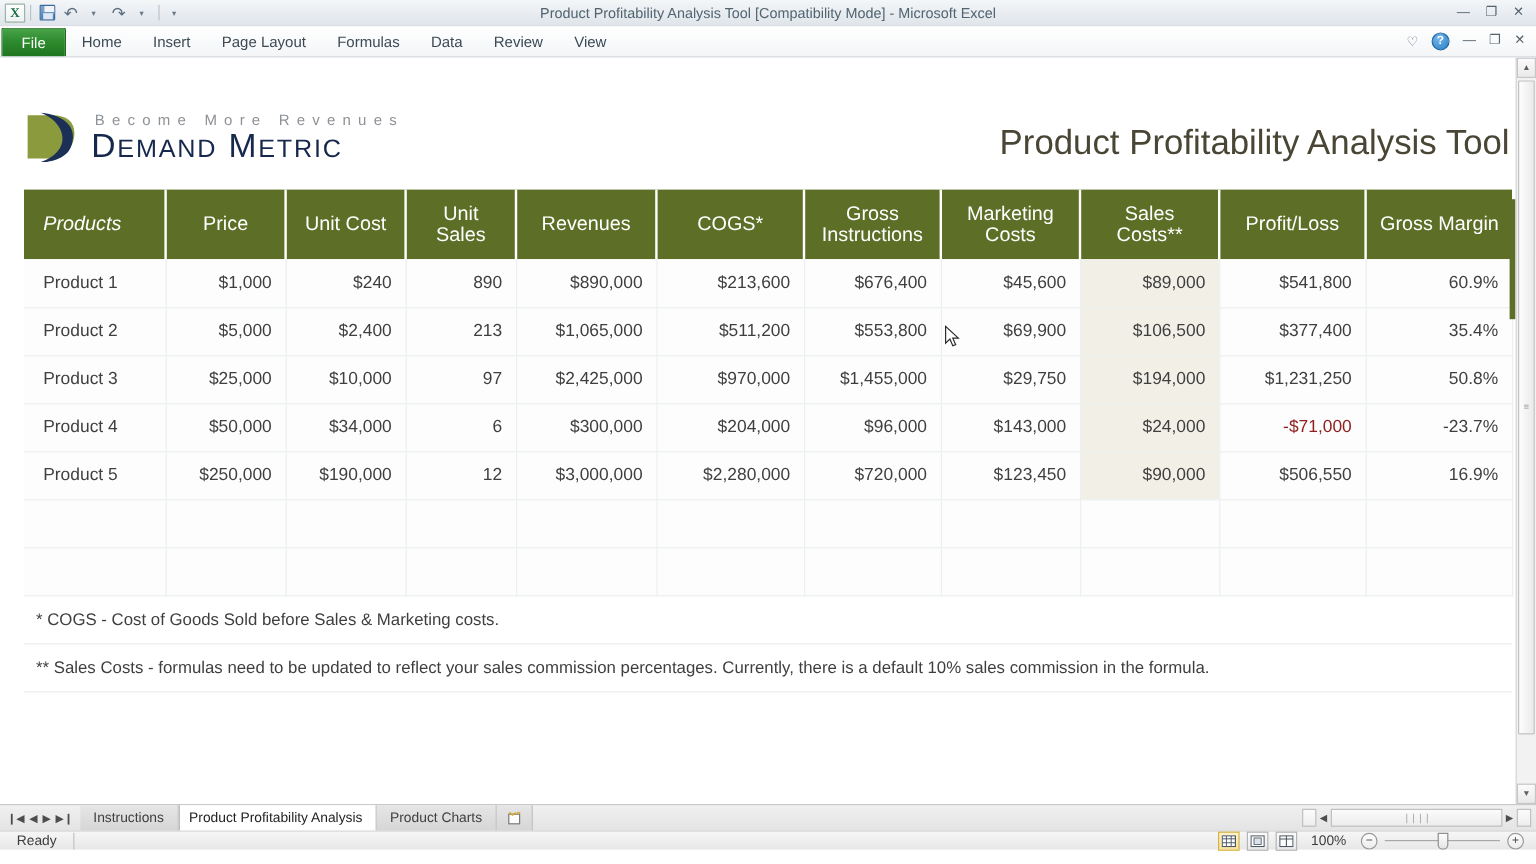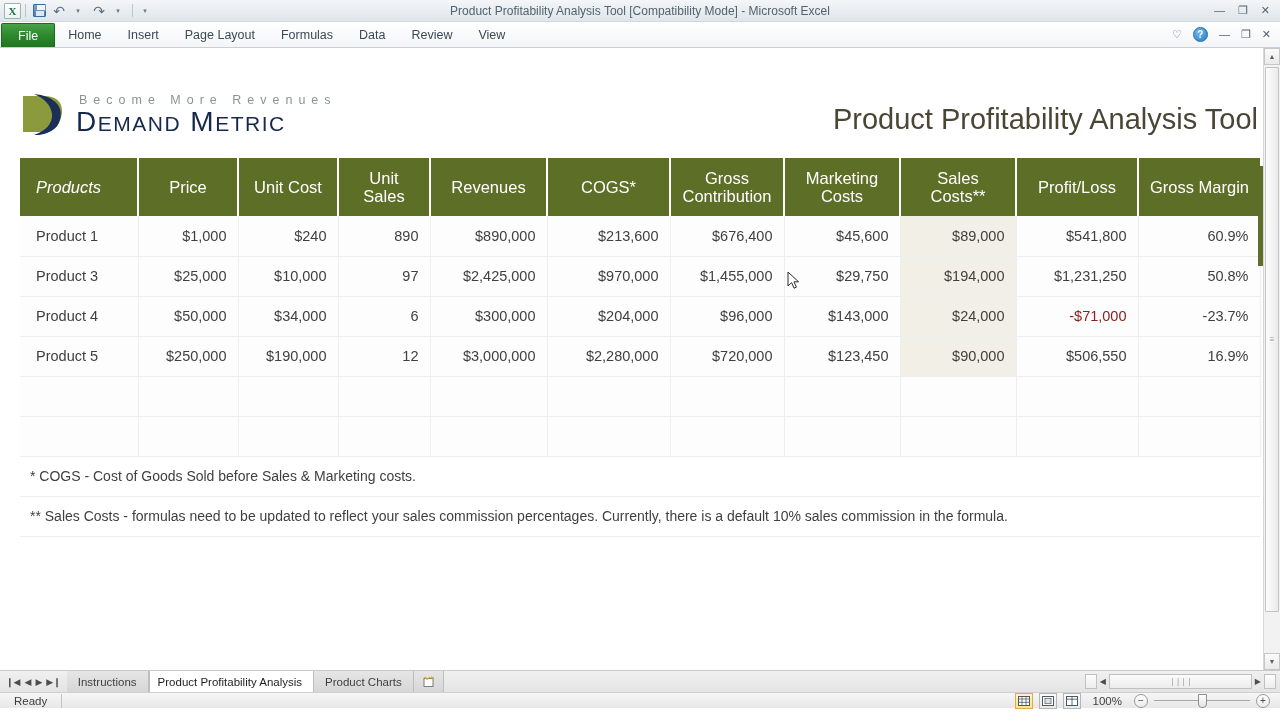--- a/index.html
+++ b/index.html
@@ -365,40 +365,53 @@
           <col style="width:122px">
       </colgroup>
       <thead>
         <tr>
           <th class="th-prod">Products</th>
           <th>Price</th>
           <th>Unit Cost</th>
           <th>Unit Sales</th>
           <th>Revenues</th>
           <th>COGS*</th>
-          <th>Gross Contribution</th>
+          <th>Gross Instructions</th>
           <th>Marketing Costs</th>
           <th>Sales Costs**</th>
           <th>Profit/Loss</th>
           <th>Gross Margin</th>
         </tr>
       </thead>
       <tbody>
         <tr>
           <td class="c-prod">Product 1</td>
           <td>$1,000</td>
           <td>$240</td>
           <td>890</td>
           <td>$890,000</td>
           <td>$213,600</td>
           <td>$676,400</td>
           <td>$45,600</td>
           <td class="tint">$89,000</td>
           <td>$541,800</td>
           <td>60.9%</td>
+        </tr>
+        <tr>
+          <td class="c-prod">Product 2</td>
+          <td>$5,000</td>
+          <td>$2,400</td>
+          <td>213</td>
+          <td>$1,065,000</td>
+          <td>$511,200</td>
+          <td>$553,800</td>
+          <td>$69,900</td>
+          <td class="tint">$106,500</td>
+          <td>$377,400</td>
+          <td>35.4%</td>
         </tr>
         <tr>
           <td class="c-prod">Product 3</td>
           <td>$25,000</td>
           <td>$10,000</td>
           <td>97</td>
           <td>$2,425,000</td>
           <td>$970,000</td>
           <td>$1,455,000</td>
           <td>$29,750</td>

